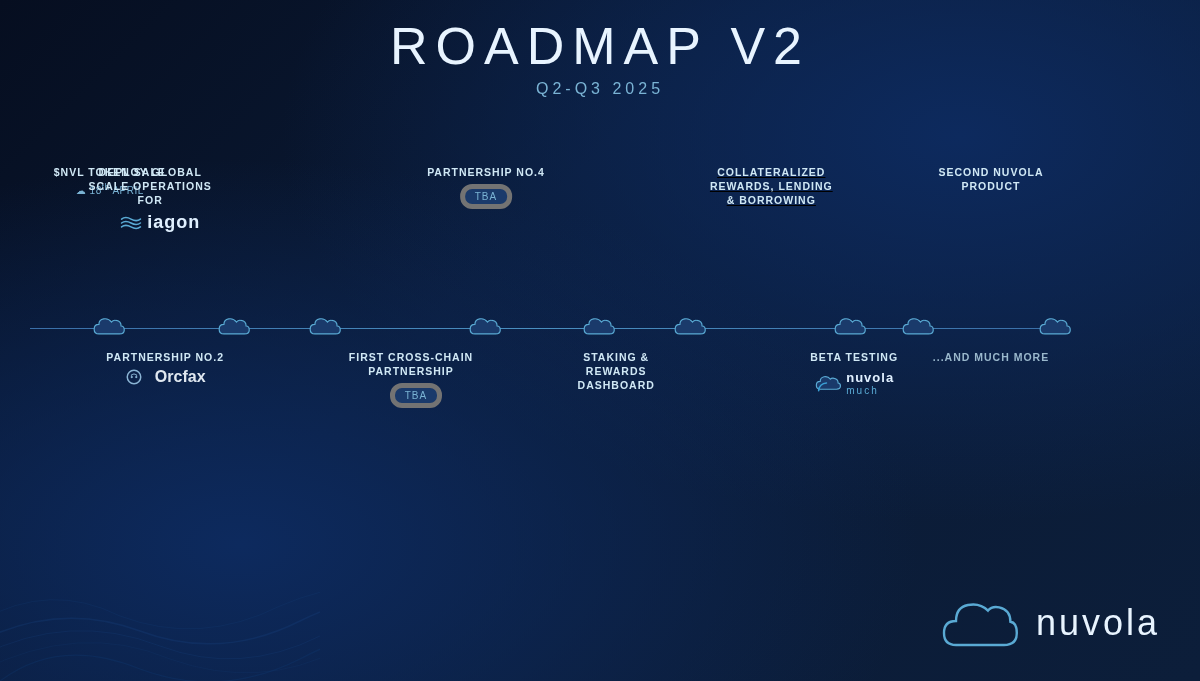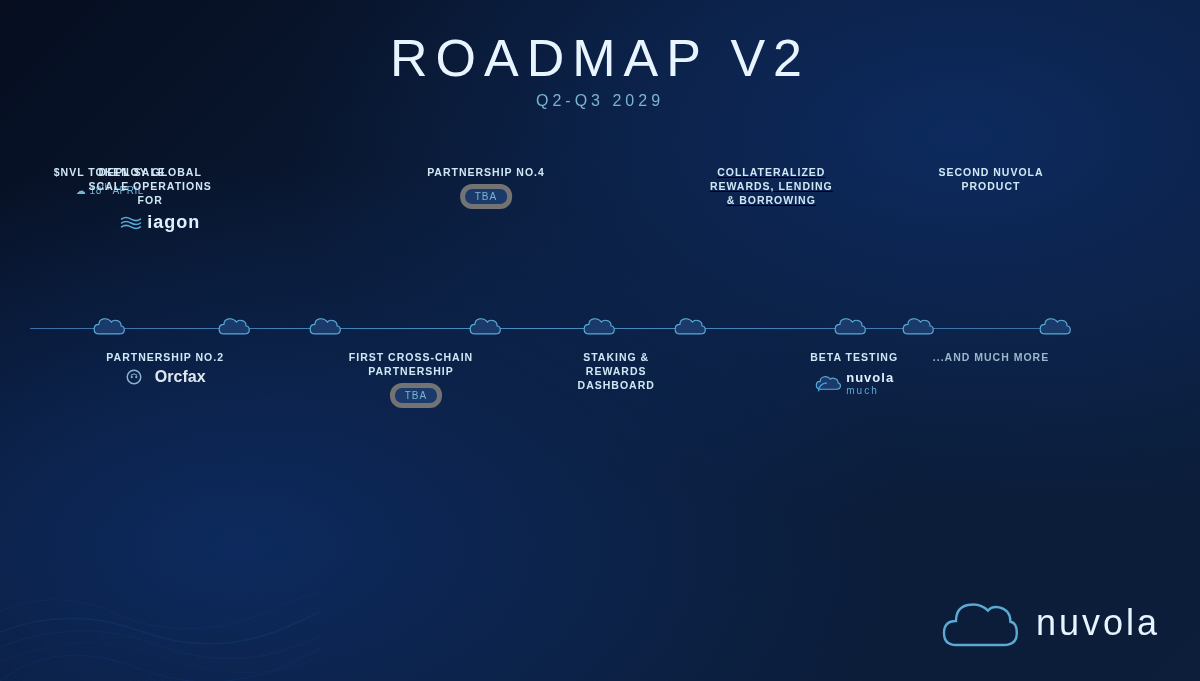--- a/index.html
+++ b/index.html
@@ -36,21 +36,21 @@
     .content {
       position: relative;
       z-index: 2;
       width: 100%;
       height: 100%;
     }
 
     
     .title-section {
       text-align: center;
-      padding-top: 28px;
+      padding-top: 16px;
     }
 
     .main-title {
       font-size: 52px;
       font-weight: 300;
       letter-spacing: 8px;
       color: #e8f4ff;
       text-transform: uppercase;
     }
 
@@ -234,21 +234,21 @@
   <path d="M-20 175 Q70 130 160 165 Q240 195 320 155 Q400 115 460 145" fill="none" stroke="#1a4a8a" stroke-width="1" opacity="0.5"></path>
   <path d="M-20 190 Q80 140 170 178 Q260 210 340 168 Q420 128 480 158" fill="none" stroke="#1a4a8a" stroke-width="0.8" opacity="0.4"></path>
   <path d="M-20 140 Q50 100 120 135 Q200 165 280 125 Q360 90 430 118" fill="none" stroke="#1a4a8a" stroke-width="1" opacity="0.4"></path>
   <path d="M0 200 Q60 155 140 188 Q220 218 300 178 Q370 140 420 165" fill="none" stroke="#1557a0" stroke-width="1.2" opacity="0.35"></path>
 </svg>
 
 <div class="content">
 
   <div class="title-section">
     <div class="main-title">ROADMAP V2</div>
-    <div class="subtitle">Q2-Q3 2029</div>
+    <div class="subtitle">Q2-Q3 2025</div>
   </div>
 
   <div class="timeline-container">
 
     <div class="timeline-line"></div>
 
     <div class="item-top" style="left:7%;">
       <div class="item-label">$NVL TOKEN SALE</div>
       <div class="item-sublabel">☁ 18<sup>th</sup> APRIL</div>
       <div style="height:40px;"></div>

